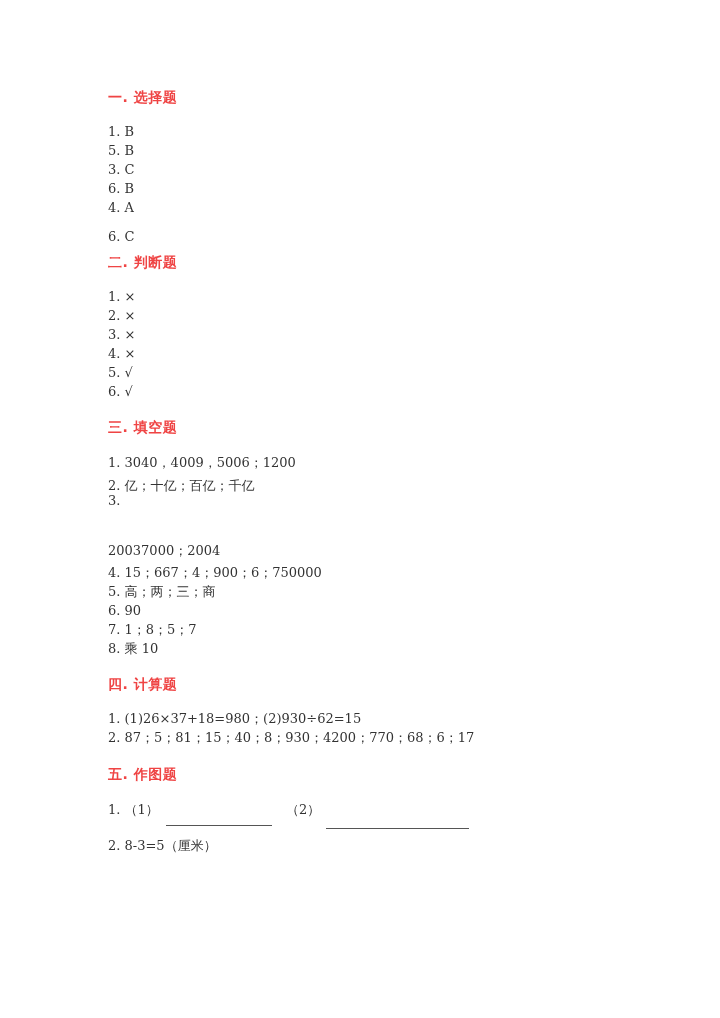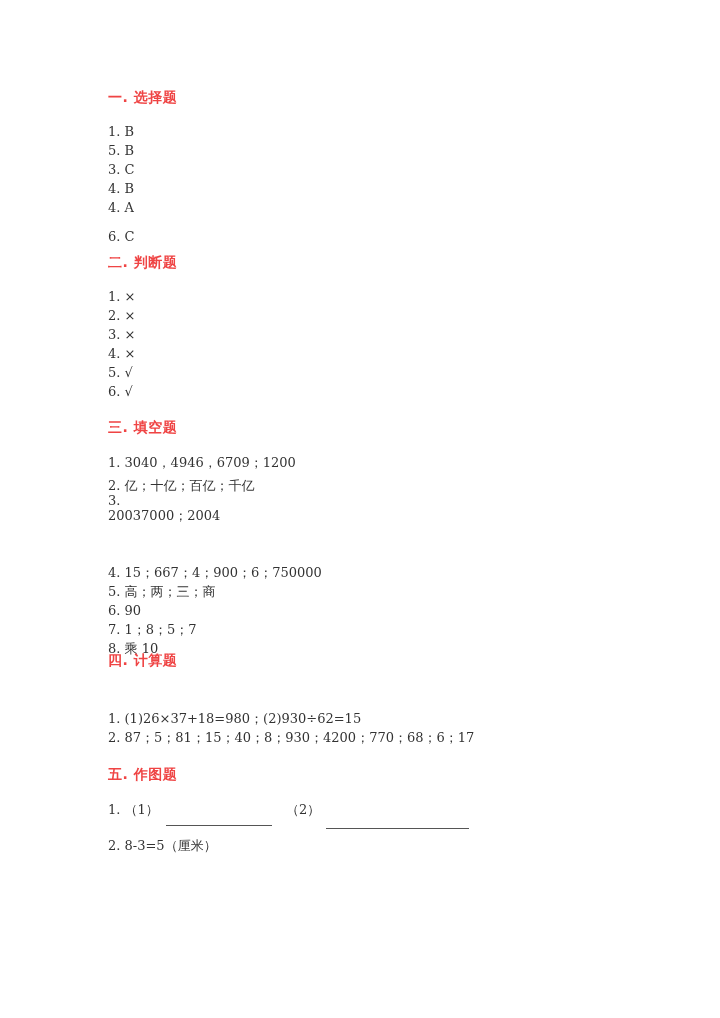--- a/index.html
+++ b/index.html
@@ -11,44 +11,44 @@
 </style>
 </head>
 <body>
 
 <div class="page">
 
   <div class="h" style="top:89px">一. 选择题</div>
   <div class="l" style="top:124px">1. B</div>
   <div class="l" style="top:143px">5. B</div>
   <div class="l" style="top:162px">3. C</div>
-  <div class="l" style="top:181px">4. B</div>
+  <div class="l" style="top:181px">6. B</div>
   <div class="l" style="top:200px">4. A</div>
   <div class="l" style="top:229px">6. C</div>
 
   <div class="h" style="top:254px">二. 判断题</div>
   <div class="l" style="top:289px">1. ×</div>
   <div class="l" style="top:308px">2. ×</div>
   <div class="l" style="top:327px">3. ×</div>
   <div class="l" style="top:346px">4. ×</div>
   <div class="l" style="top:365px">5. √</div>
   <div class="l" style="top:384px">6. √</div>
 
   <div class="h" style="top:419px">三. 填空题</div>
-  <div class="l" style="top:455px">1. 3040，4946，6709；1200</div>
+  <div class="l" style="top:455px">1. 3040，4009，5006；1200</div>
   <div class="l" style="top:478px">2. 亿；十亿；百亿；千亿</div>
   <div class="l" style="top:493px">3.</div>
-  <div class="l" style="top:508px">20037000；2004</div>
+  <div class="l" style="top:543px">20037000；2004</div>
   <div class="l" style="top:565px">4. 15；667；4；900；6；750000</div>
   <div class="l" style="top:584px">5. 高；两；三；商</div>
   <div class="l" style="top:603px">6. 90</div>
   <div class="l" style="top:622px">7. 1；8；5；7</div>
   <div class="l" style="top:641px">8. 乘 10</div>
 
-  <div class="h" style="top:652px">四. 计算题</div>
+  <div class="h" style="top:676px">四. 计算题</div>
   <div class="l" style="top:711px">1. (1)26×37+18=980；(2)930÷62=15</div>
   <div class="l" style="top:730px">2. 87；5；81；15；40；8；930；4200；770；68；6；17</div>
 
   <div class="h" style="top:766px">五. 作图题</div>
   <div class="l" style="top:802px">1. （1）</div>
   <div class="blank" style="left:58px; top:825px; width:106px;"></div>
   <div class="l" style="top:802px; left:178px">（2）</div>
   <div class="blank" style="left:218px; top:828px; width:143px;"></div>
   <div class="l" style="top:838px">2. 8-3=5（厘米）</div>
 

